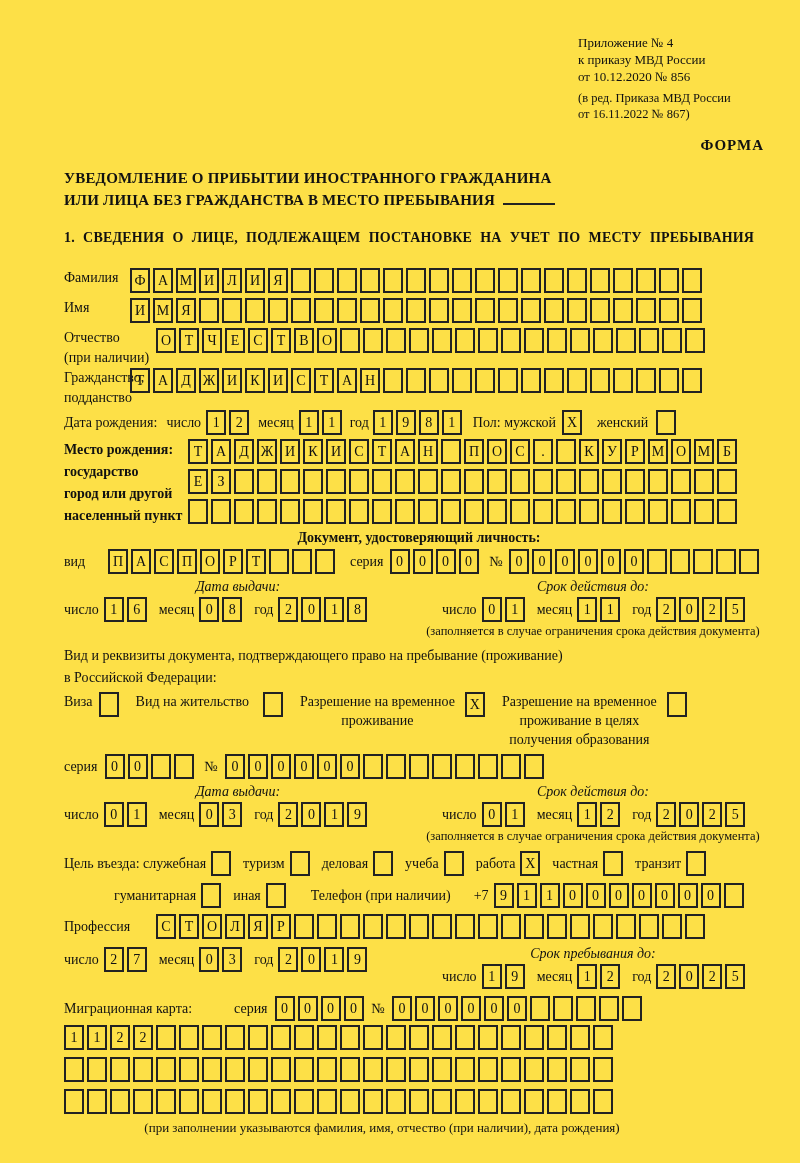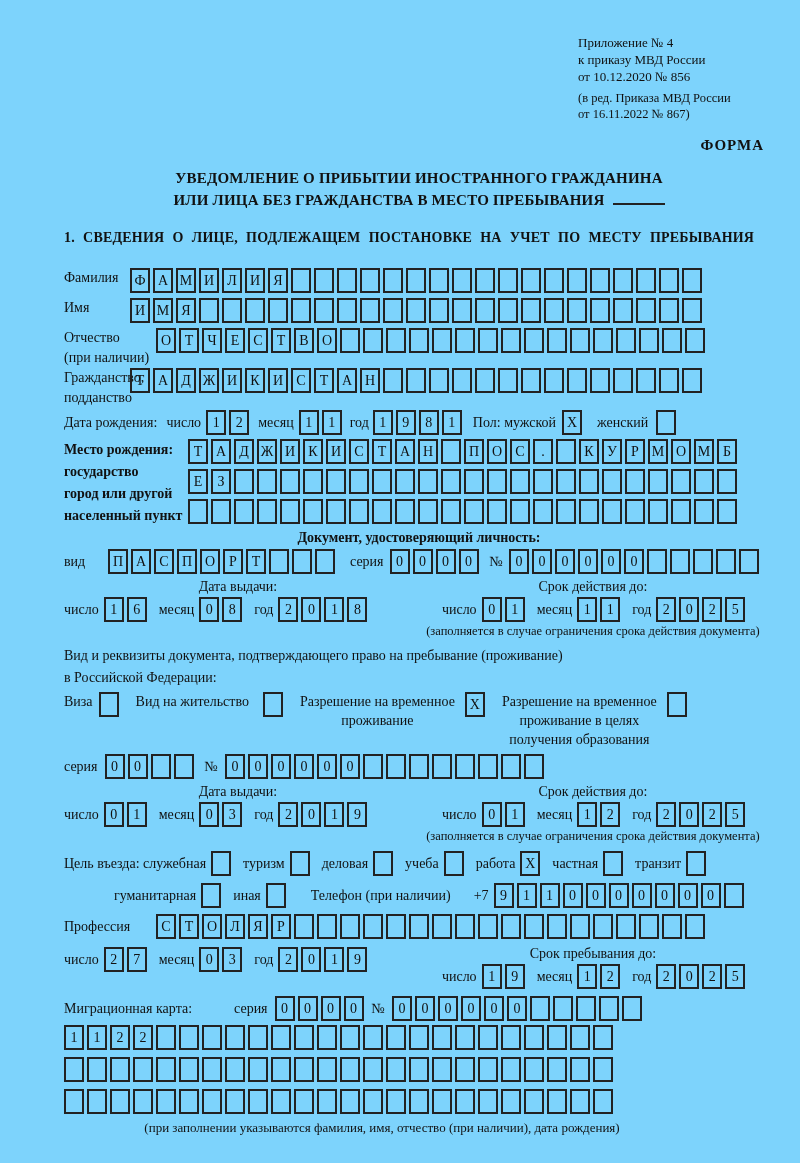--- a/index.html
+++ b/index.html
@@ -1,27 +1,27 @@
 <!DOCTYPE html>
 <html><head>
 <meta charset="utf-8">
 <style>
   * { box-sizing: border-box; }
   html,body { margin:0; padding:0; background:#ffffff; }
   .page {
-    width:800px; height:1163px; background:#7dd3fc; color:#111;
+    width:800px; height:1163px; background:#fde047; color:#111;
     font-family:"Liberation Serif", serif; font-size:14px;
     padding:34px 26px 10px 64px; overflow:hidden; position:relative;
   }
   
   .hdr { margin-left:auto; width:196px; font-size:13px; line-height:17px; }
   .hdr .grp2 { margin-top:5px; font-size:12.5px; line-height:16px; }
   .forma { text-align:right; padding-right:10px; font-weight:bold; font-size:15px; margin-top:15px; letter-spacing:1px; }
   
-  .title { text-align:center; font-weight:bold; font-size:15px; line-height:22px; margin-top:13px; letter-spacing:0.2px; }
+  .title { font-weight:bold; font-size:15px; line-height:22px; margin-top:13px; letter-spacing:0.2px; }
   .title .blank { display:inline-block; width:52px; border-bottom:2px solid #222; margin-left:8px; }
   .sec { font-weight:bold; font-size:14px; margin-top:19px; word-spacing:4.5px; letter-spacing:0.2px; }
   
   .frow { display:flex; align-items:flex-start; margin-top:5px; }
   .lbl { font-size:14px; line-height:20px; flex:none; }
   .w66 { width:66px; } .w92 { width:92px; } .w124 { width:124px; } .w104 { width:104px; }
   .cells { white-space:nowrap; flex:none; }
   .cell {
     display:inline-block; width:20px; height:25px; border:2px solid #222;
     margin-right:3px; font-size:14px; line-height:21px; text-align:center;
@@ -30,21 +30,21 @@
   .cellrow { margin-bottom:5px; white-space:nowrap; }
   .inline { display:flex; align-items:center; }
   .inline > span.t { line-height:25px; }
   .mt22 { margin-top:22px; }
   .dochead { text-align:center; font-weight:bold; font-size:14px; margin-top:1px; }
   
   .dg { display:flex; margin-top:4px; }
   .dg .col { }
   .dg .c1 { width:49%; }
   .dg .c2 { width:51%; }
-  .dg-title { text-align:center; font-weight:normal; font-size:14px; line-height:17px; }
+  .dg-title { text-align:center; font-weight:normal; font-size:14px; line-height:17px;font-style:italic; }
   .dg-row { display:flex; align-items:center; margin-top:2px; }
   .dg-row span.t { margin-right:5px; line-height:25px; }
   .dg-row .cells { margin-right:9px; }
   .note { font-size:12.5px; text-align:center; margin-top:2px; line-height:15px; }
   
   .resline { margin-top:6px; line-height:22px; }
   .opts { display:flex; align-items:flex-start; margin-top:3px; }
   .opt { display:flex; align-items:flex-start; }
   .optlbl { text-align:center; line-height:19px; }
   .gap6 { margin-left:6px; } .gap10 { margin-left:10px; } .gap14 { margin-left:14px; }

